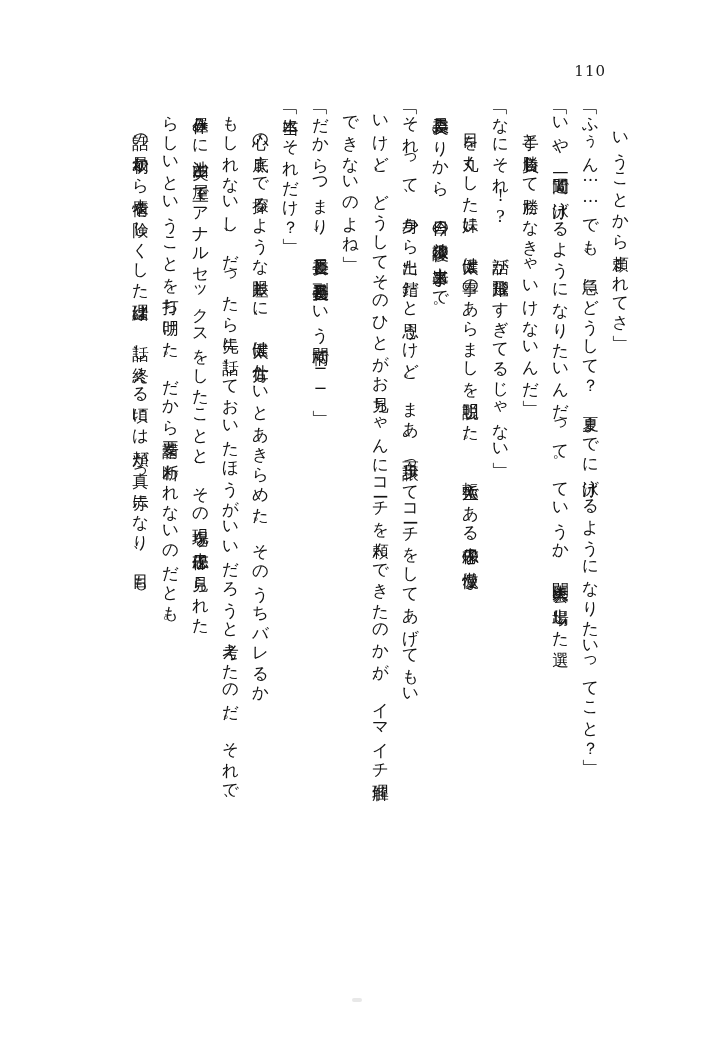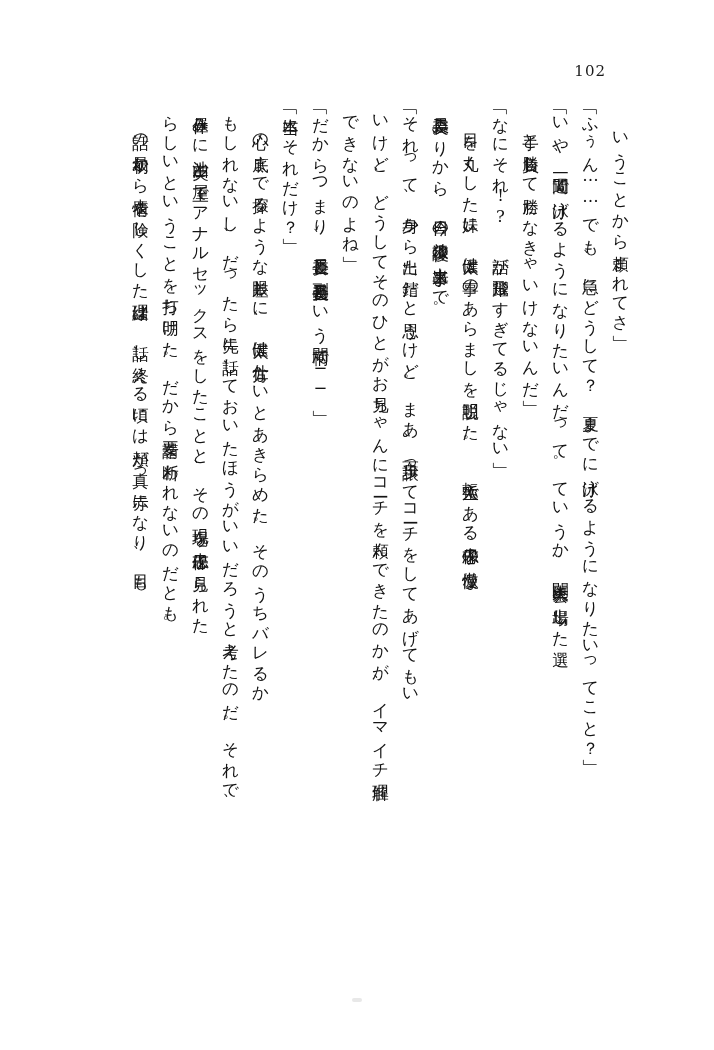--- a/index.html
+++ b/index.html
@@ -68,21 +68,21 @@
     height: 4px;
     background: #e8e8e8;
     border-radius: 2px;
   }
 </style>
 </head>
 <body>
 
 <div class="page">
 
-  <div class="page-number">102</div>
+  <div class="page-number">110</div>
 
   <div class="body-text">
     <div class="col indent">いうことから頼まれてさ」</div>
     <div class="col">「ふぅん……でも、急にどうして？　夏までに泳げるようになりたいってこと？」</div>
     <div class="col">「いや、一週間で泳げるようになりたいんだって。ていうか、関東大会に出場した選</div>
     <div class="col indent">手と勝負して勝たなきゃいけないんだ」</div>
     <div class="col">「なにそれ!?　話が飛躍しすぎてるじゃない」</div>
     <div class="col indent">目を丸くした妹に、健太は事のあらましを説明した。　転入生である志保子の傲慢な</div>
     <div class="col">委員長ぶりから、今日の放課後の出来事まで。</div>
     <div class="col">「それって、身から出た錆だと思うけど。まあ、百歩譲ってコーチをしてあげてもい</div>

